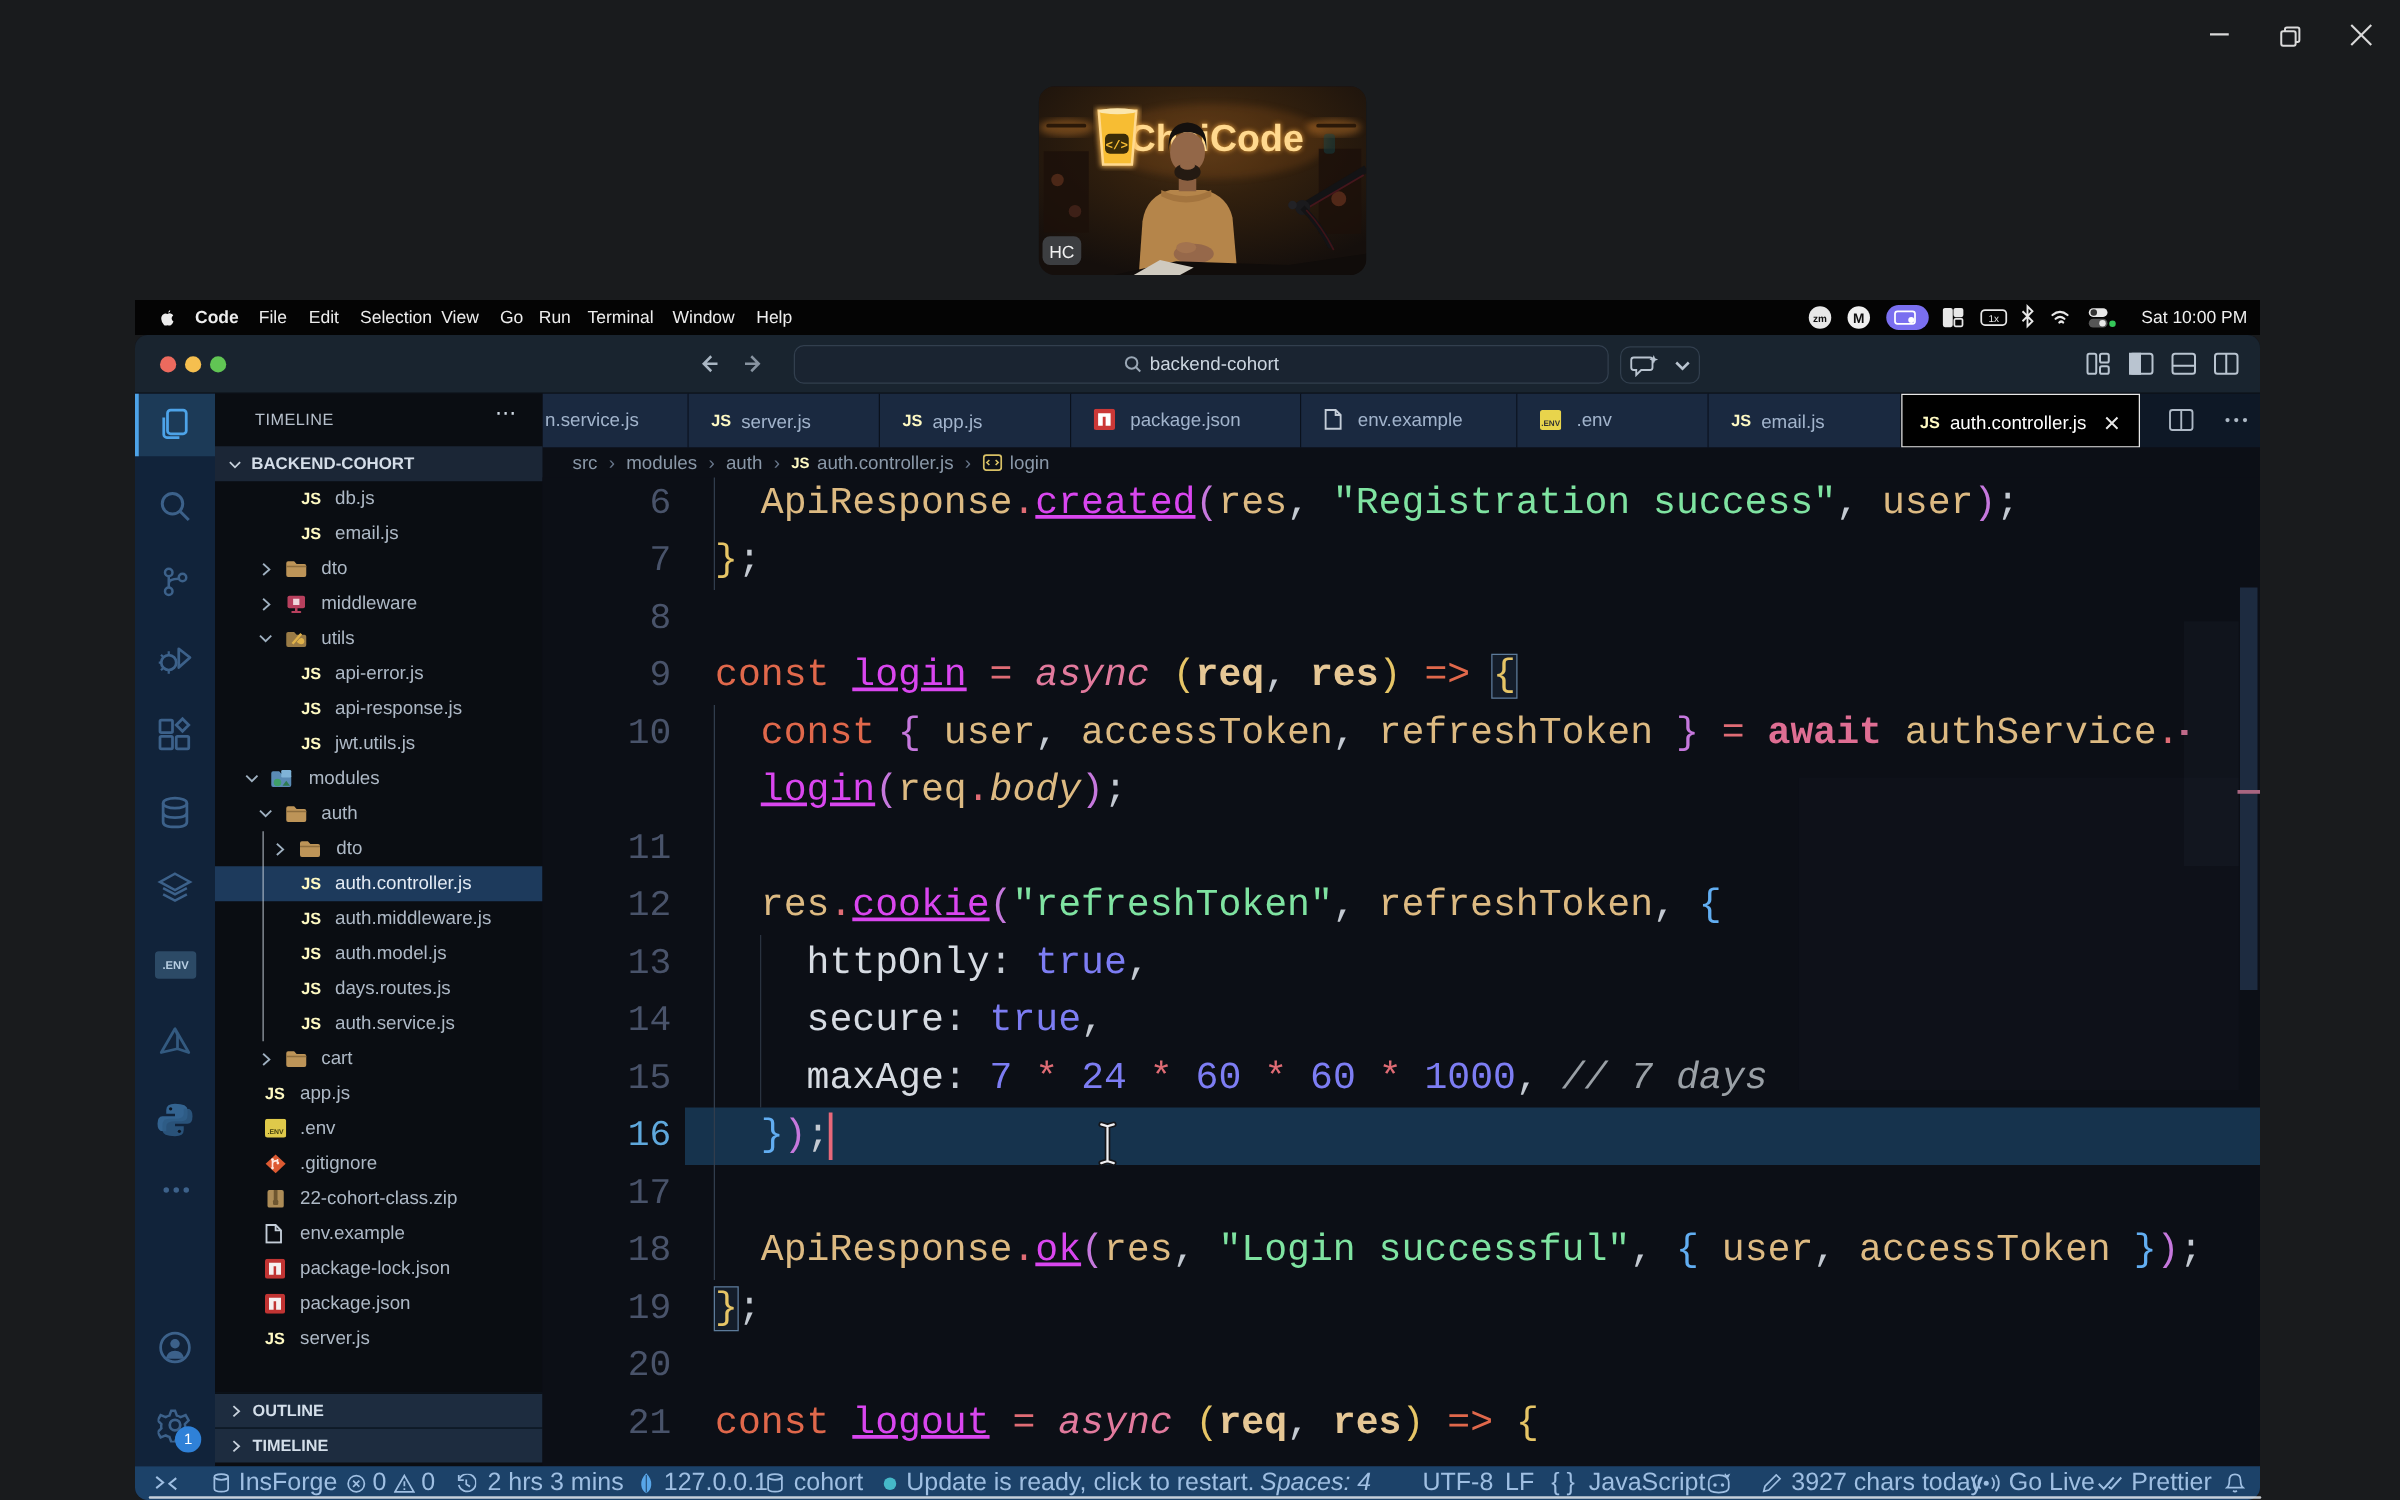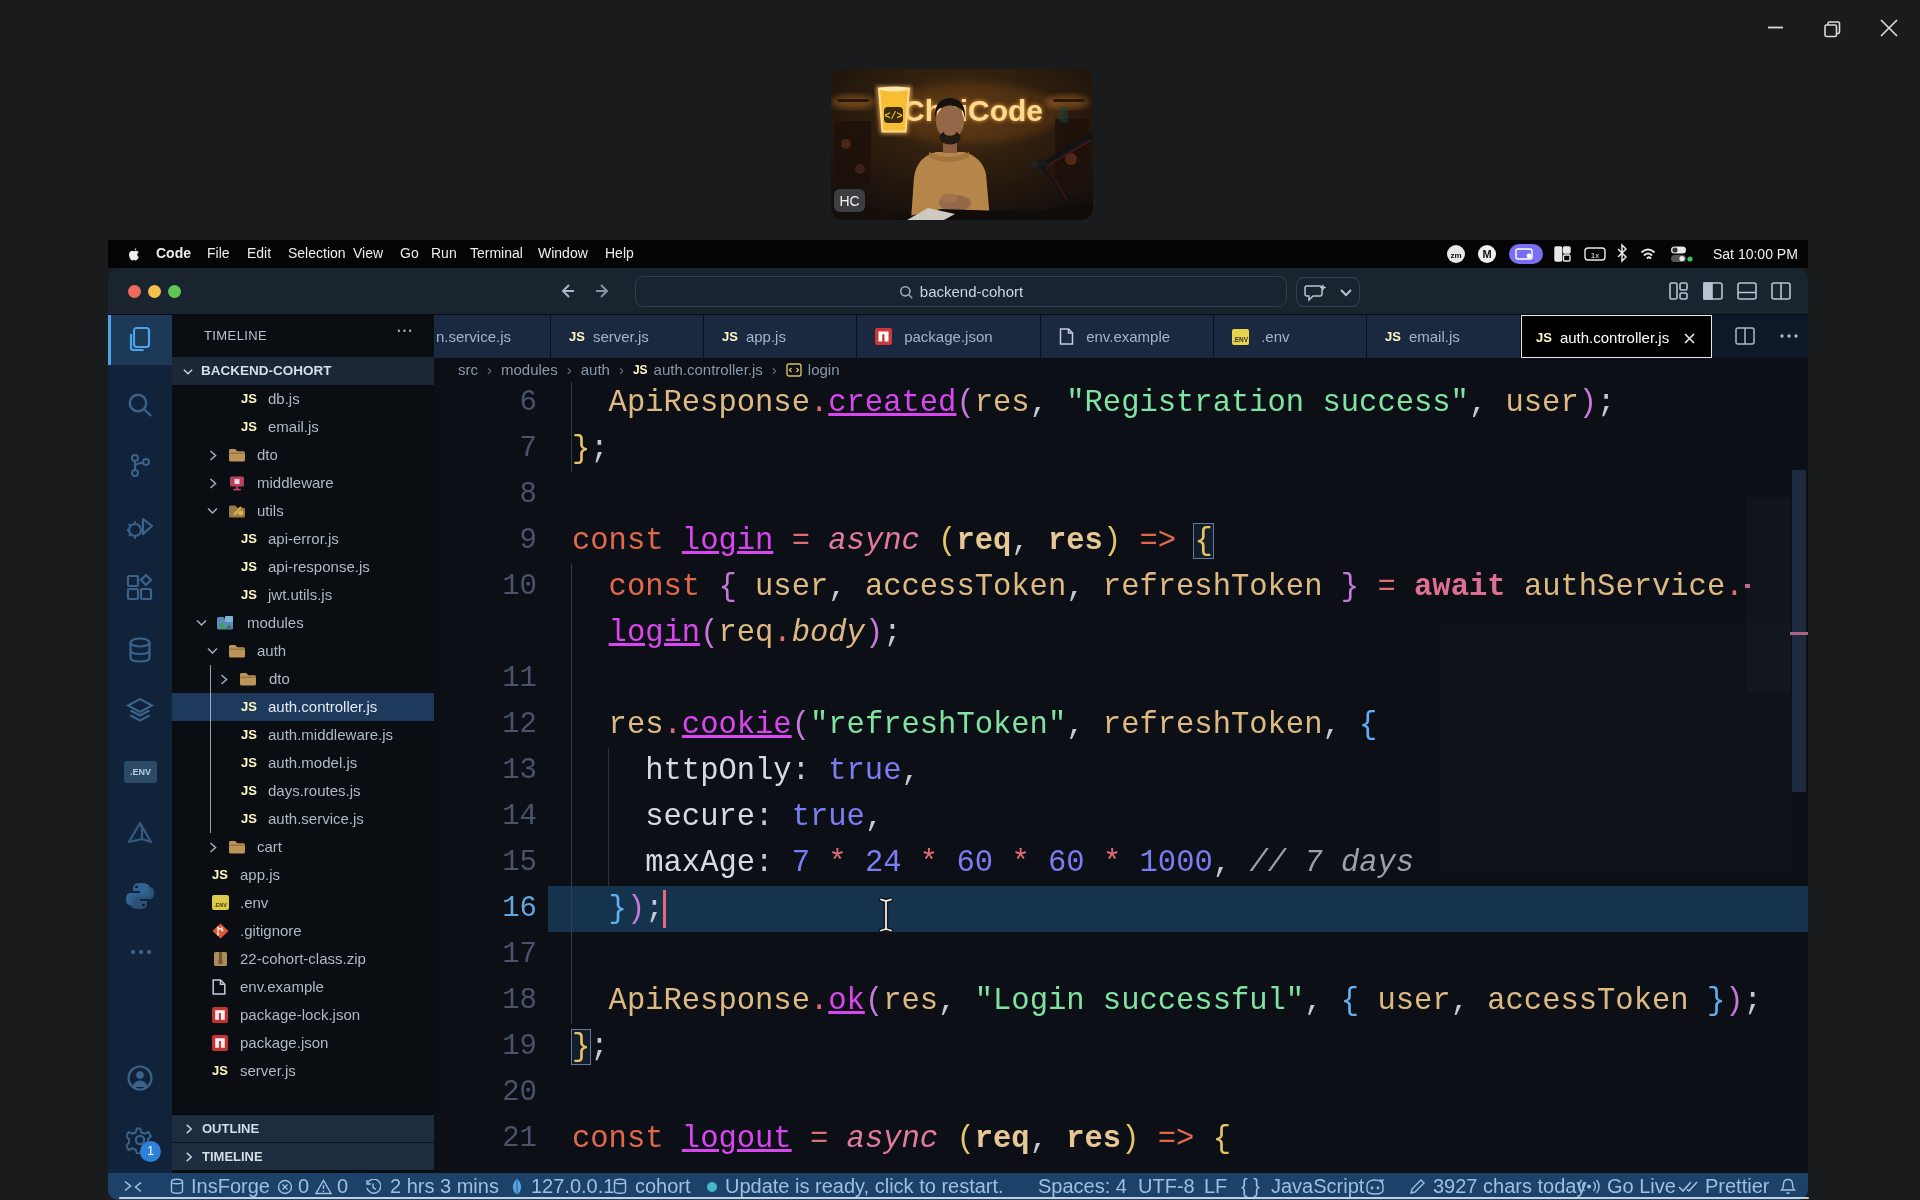--- a/index.html
+++ b/index.html
@@ -627,21 +627,21 @@
         <path d="M5 2 v14" stroke="#1c4269" stroke-width=".8"></path>
       </svg>
     <span class="sbi" style="left:423px;">127.0.0.1</span>
     <svg class="sbi" style="left:505px;top:5px" width="14" height="17" viewBox="0 0 14 17">
         <ellipse cx="7" cy="3.5" rx="5.5" ry="2.3" fill="none" stroke="#9fbfe2" stroke-width="1.4"></ellipse>
         <path d="M1.5 3.5 v9.5 q0 2.3 5.5 2.3 q5.5 0 5.5 -2.3 v-9.5" fill="none" stroke="#9fbfe2" stroke-width="1.4"></path>
       </svg>
     <span class="sbi" style="left:527px;">cohort</span>
     <span class="sbi" style="left:599px;top:9px;width:10px;height:10px;border-radius:50%;background:#45b8c8;"></span>
     <span class="sbi" style="left:617px;">Update is ready, click to restart.</span>
-    <span class="sbi" style="left:930px;">Spaces: 4</span>
+    <span class="sbi" style="left:900px;font-style:italic;">Spaces: 4</span>
     <span class="sbi" style="left:1030px;">UTF-8</span>
     <span class="sbi" style="left:1096px;">LF</span>
     <span class="sbi" style="left:1133px;">{ }</span>
     <span class="sbi" style="left:1163px;">JavaScript</span>
     <svg class="sbi" style="left:1257px;top:4px" width="22" height="19" viewBox="0 0 22 19">
         <path d="M2 9 q0 -6 8 -6 q8 0 8 6 v4 q0 4 -8 4 q-8 0 -8 -4 z" fill="none" stroke="#9fbfe2" stroke-width="1.4"></path>
         <circle cx="7" cy="11" r="1.4" fill="#9fbfe2"></circle>
         <circle cx="13" cy="11" r="1.4" fill="#9fbfe2"></circle>
         <path d="M15 2 l1 2 2 -1 -1 2.2" stroke="#9fbfe2" stroke-width="1.2" fill="none"></path>
       </svg>

